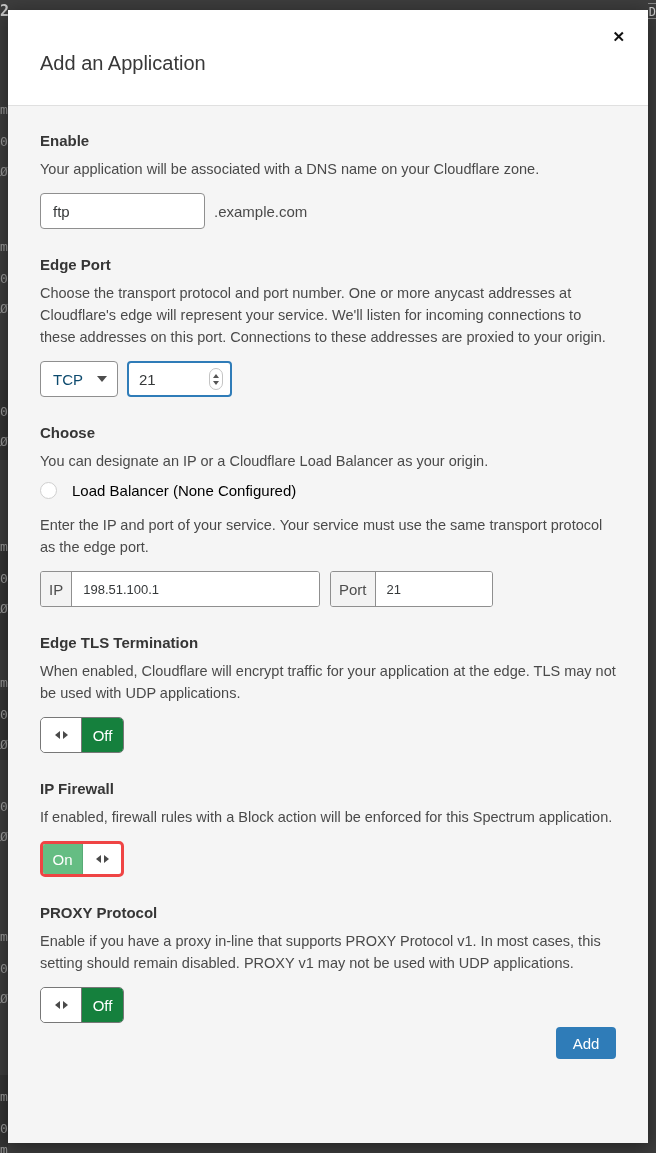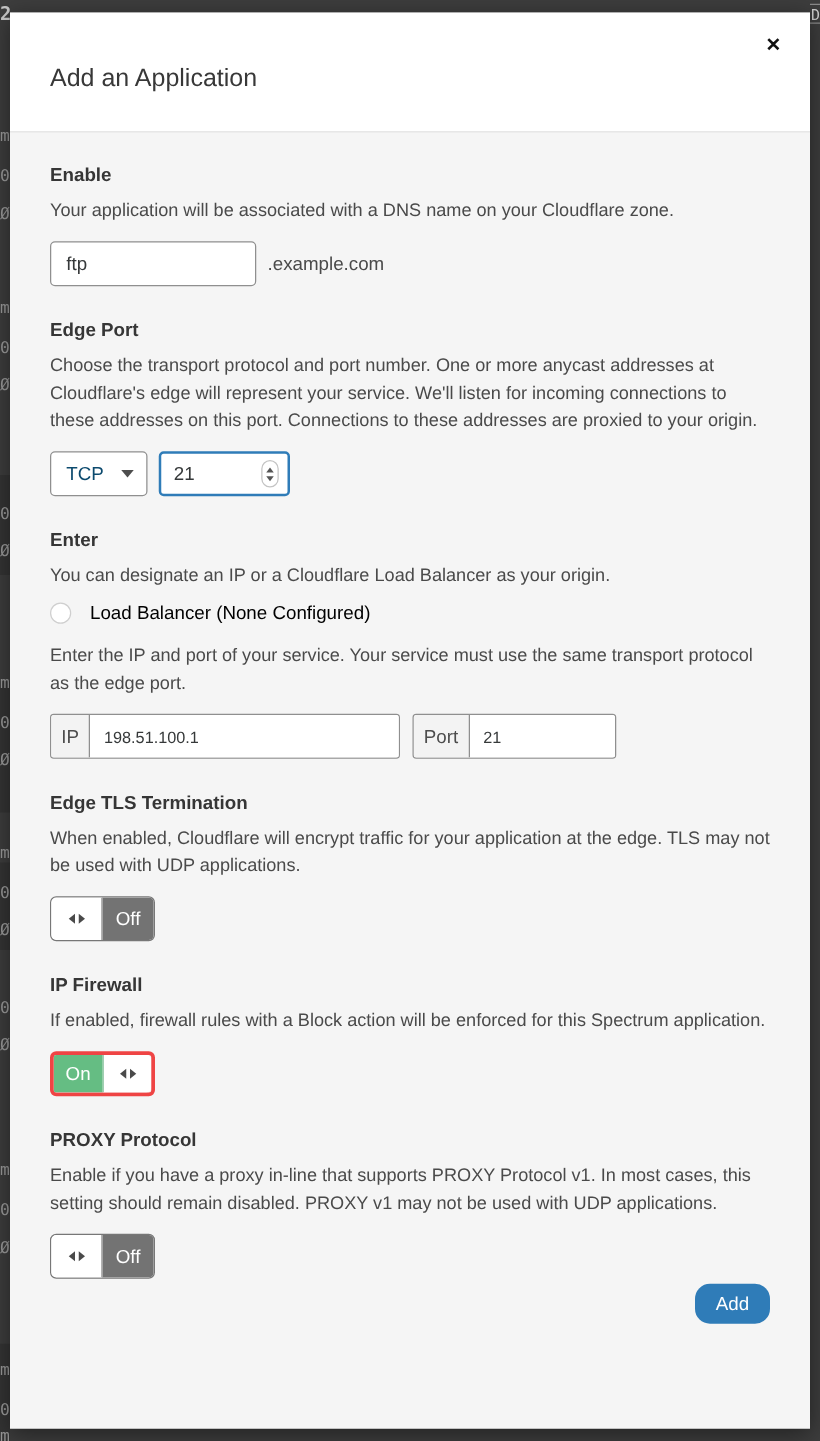--- a/index.html
+++ b/index.html
@@ -155,33 +155,33 @@
   #ip-group input { width: 100%; }
   #origin-port-group { margin-left: 10px; width: 163px; }
   #origin-port-group input { width: 100%; }
 
   
   .toggle { display: flex; width: 84px; height: 36px; border-radius: 5px; overflow: hidden; cursor: pointer; }
   .toggle .half { flex: 1 1 50%; display: flex; align-items: center; justify-content: center; }
   .toggle-label { font-size: 15px; color: #fff; }
   .toggle.off { border: 1px solid #777; }
   .toggle.off .handle { background: #fff; border-right: 1px solid #777; border-radius: 4px 0 0 4px; }
-  .toggle.off .state-half { background: #737373; }
+  .toggle.off .state-half { background: #15803d; }
   .toggle.on { border: 3px solid #ef4444; }
   .toggle.on .handle { background: #fff; border-left: 1px solid #58ab76; border-radius: 0 4px 4px 0; }
   .toggle.on .state-half { background: #65bd83; }
   .arrows { display: flex; align-items: center; gap: 3px; }
   .arr-left  { width: 0; height: 0; border-top: 4px solid transparent; border-bottom: 4px solid transparent; border-right: 5px solid #4a4a4a; }
   .arr-right { width: 0; height: 0; border-top: 4px solid transparent; border-bottom: 4px solid transparent; border-left: 5px solid #4a4a4a; }
 
   
   .modal-footer { display: flex; justify-content: flex-end; padding: 0 32px; margin-top: -6px; }
   .add-btn {
     min-width: 60px; height: 32px; padding: 0 15px;
-    background: #2f7cb8; color: #fff; border: none; border-radius: 12px;
+    background: #2f7cb8; color: #fff; border: none; border-radius: 4px;
     font-family: "Liberation Sans", sans-serif;
     font-size: 15px; cursor: pointer;
   }
 </style>
 </head>
 <body>
 
 <div id="backdrop-top"></div>
 <div id="backdrop-left" class="backdrop-strip">
   <div id="band-1" class="band"></div>
@@ -249,21 +249,21 @@
           <input type="text" value="21" style="">
           <span class="stepper">
             <span class="step-up"></span>
             <span class="step-down"></span>
           </span>
         </div>
       </div>
     </div>
 
     <div class="section">
-      <div class="section-heading">Enter</div>
+      <div class="section-heading">Choose</div>
       <div class="section-desc" style="margin-bottom:10px">You can designate an IP or a Cloudflare Load Balancer as your origin.</div>
       <div class="radio-group">
         <div class="radio-row disabled">
           <span class="radio-circle"></span>
           <span class="radio-label">Load Balancer (None Configured)</span>
         </div>
       </div>
       <div class="section-desc">Enter the IP and port of your service. Your service must use the same transport protocol as the edge port.</div>
       <div class="group-row">
         <div id="ip-group" class="addon-group">

